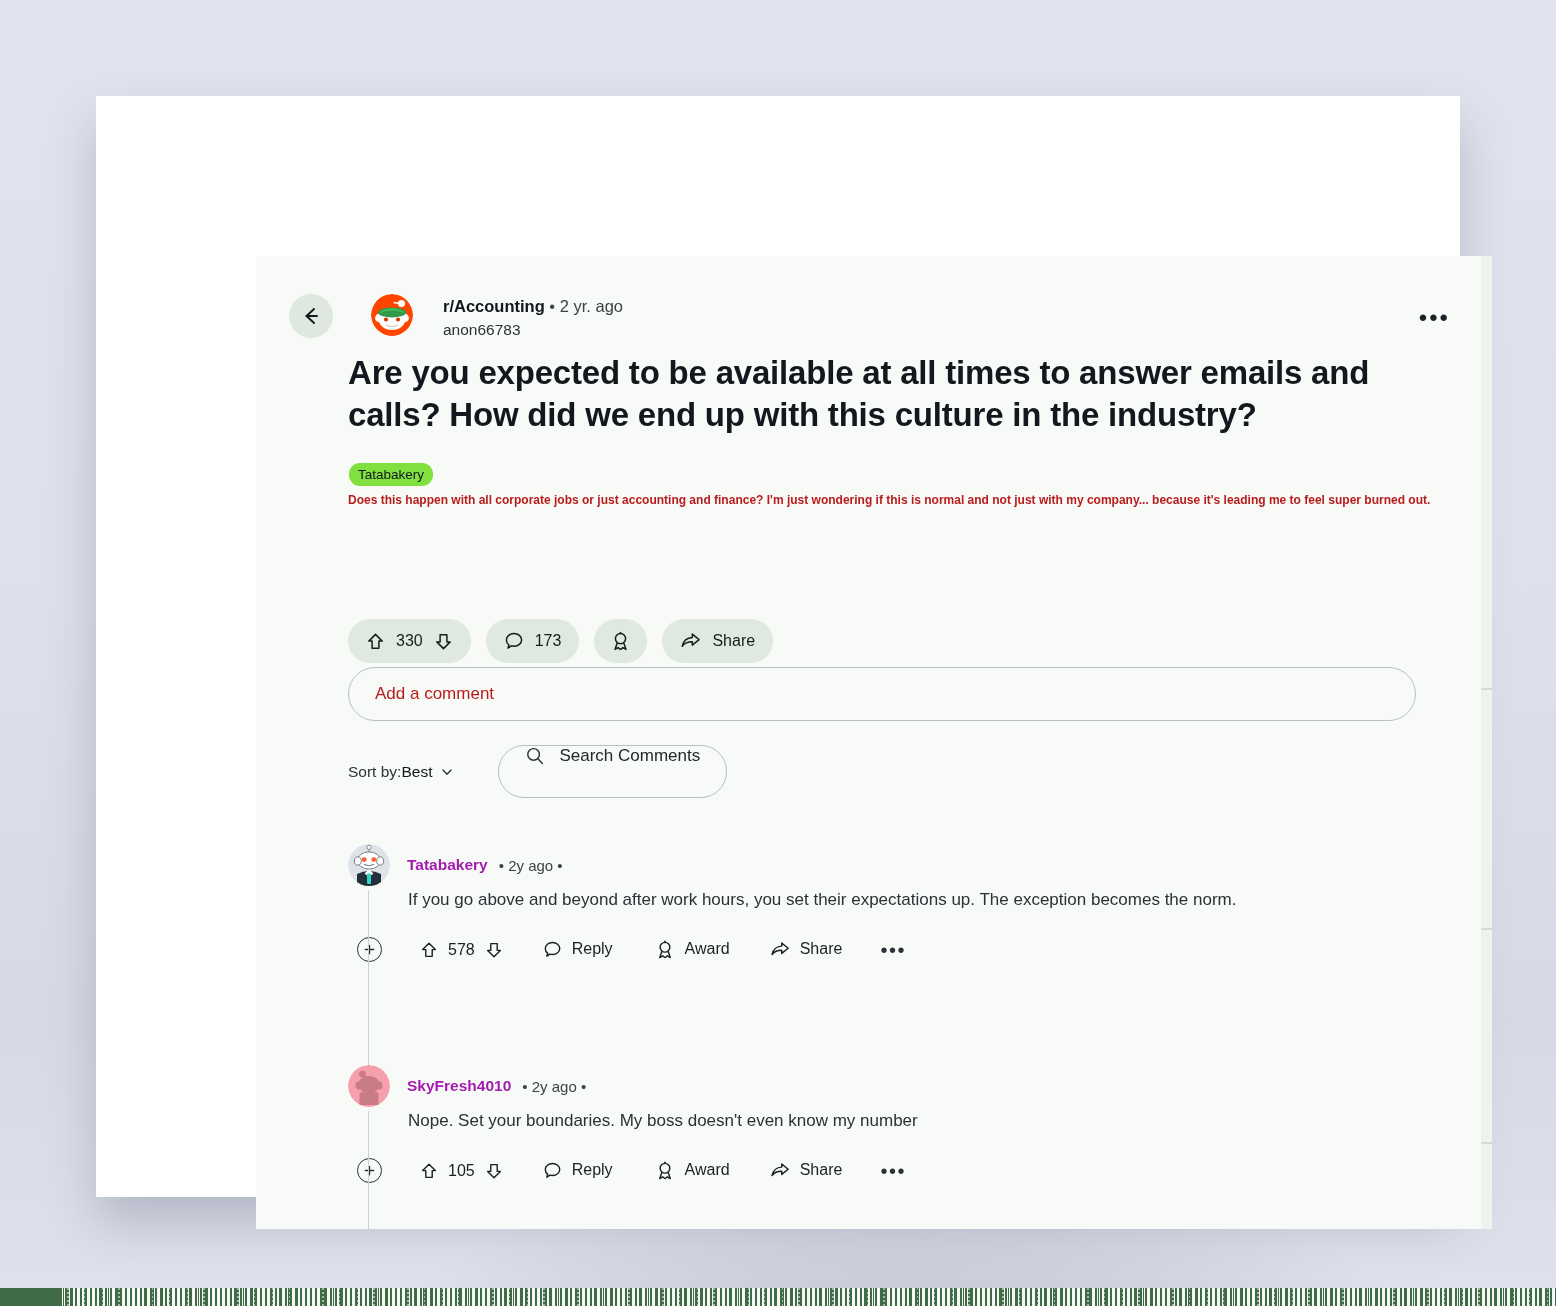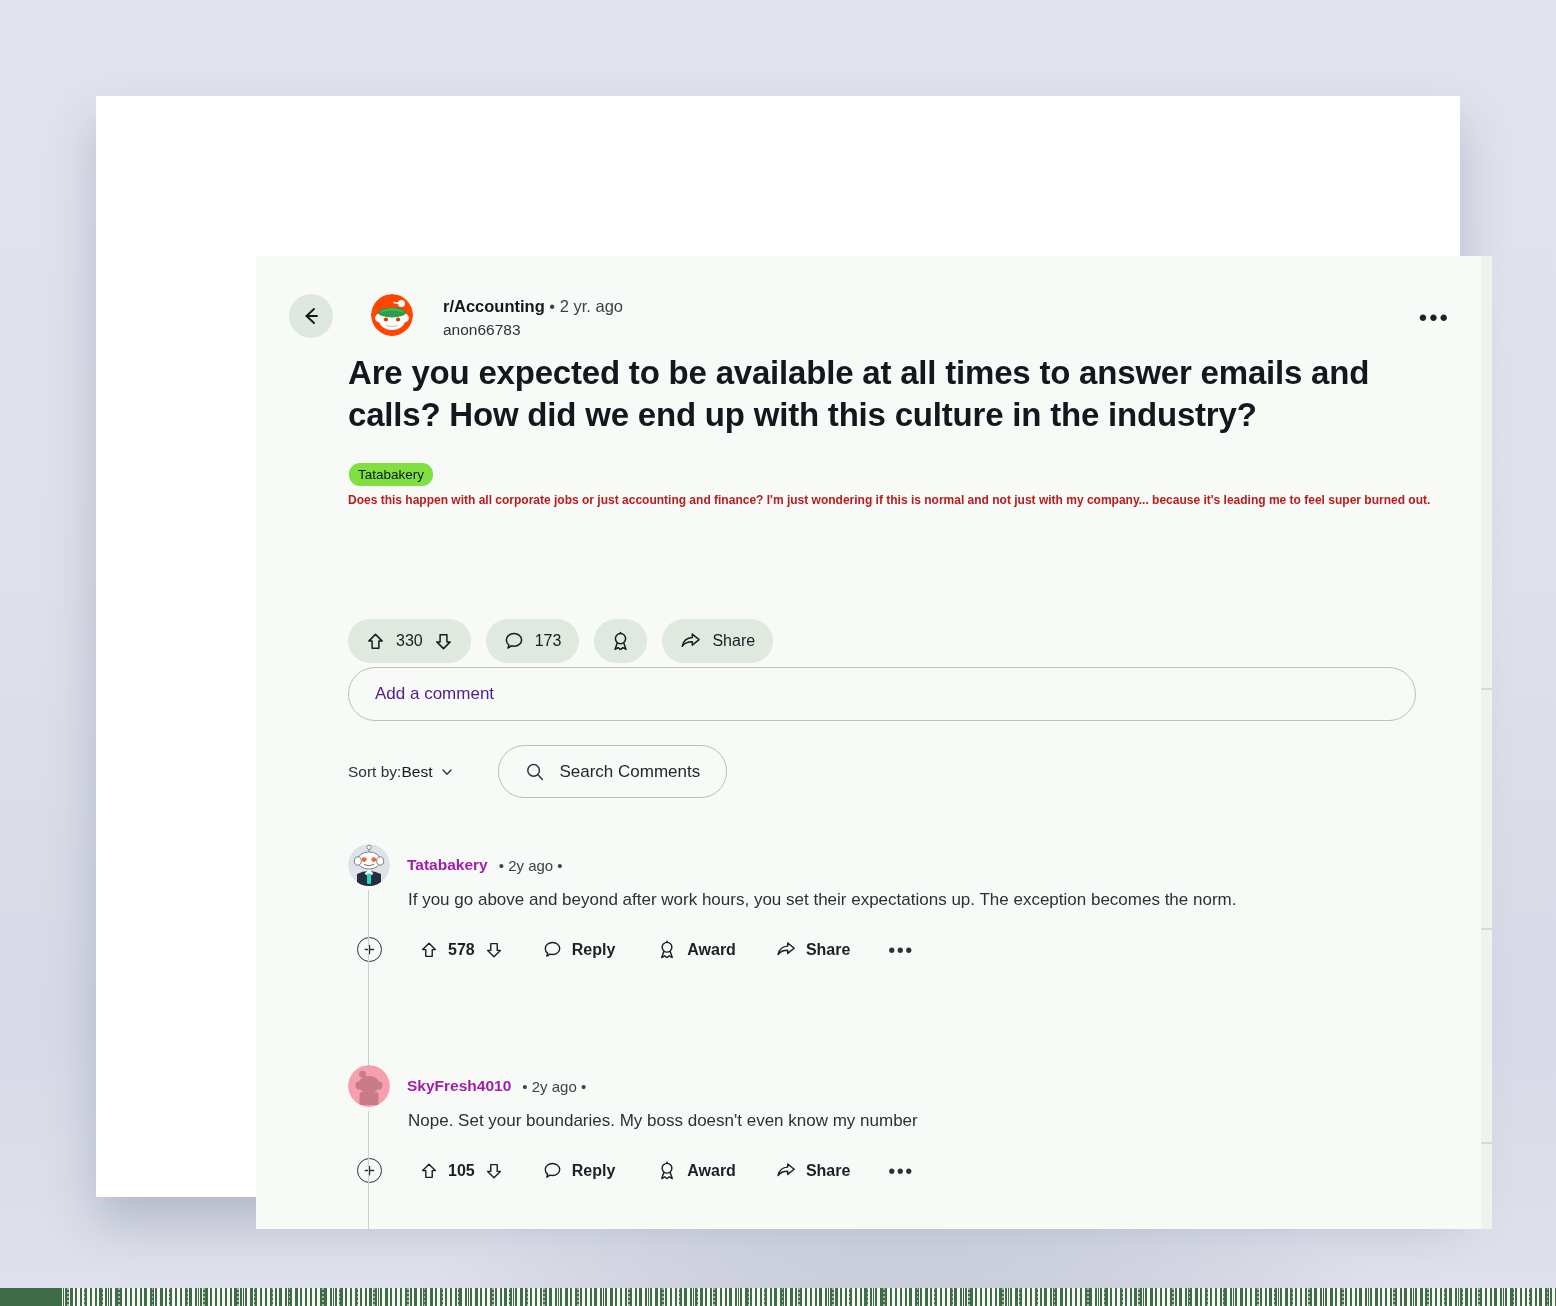--- a/index.html
+++ b/index.html
@@ -215,21 +215,21 @@
     top: 411px;
     width: 1068px;
     height: 54px;
     border: 1px solid #b9c0bd;
     border-radius: 27px;
     background: #f8faf7;
     display: flex;
     align-items: center;
     padding: 0 26px;
     box-sizing: border-box;
-    color: #4c1d95;
+    color: #b91c1c;
     font-size: 17px;
   }
 
   
   .sort-row {
     position: absolute;
     left: 92px;
     top: 489px;
     display: flex;
     align-items: center;
@@ -242,21 +242,21 @@
     display: flex;
     align-items: center;
     gap: 8px;
   }
   .search-comments {
     margin-left: 44px;
     height: 51px;
     border: 1px solid #b9c0bd;
     border-radius: 26px;
     display: flex;
-    align-items: center;
+    align-items: flex-start;
     gap: 14px;
     padding: 0 26px;
     color: #22282c;
     font-size: 17px;
     background: #f8faf7;
   }
 
   
   .comment {
     position: absolute;
@@ -322,23 +322,21 @@
     border-radius: 50%;
     border: 1.4px solid #2b3338;
     display: flex;
     align-items: center;
     justify-content: center;
     flex: 0 0 auto;
     margin-left: 9px;
   }
   .c-act {
     display: flex;
-    align-items: center;
     gap: 10px;
-    font-weight: bold;
   }
   .c-vote { margin-left: 38px; }
   .c-reply { margin-left: 40px; }
   .c-award { margin-left: 42px; }
   .c-share { margin-left: 40px; }
   .c-more {
     margin-left: 38px;
     font-size: 20px;
     letter-spacing: 1.5px;
     color: #2b3338;

